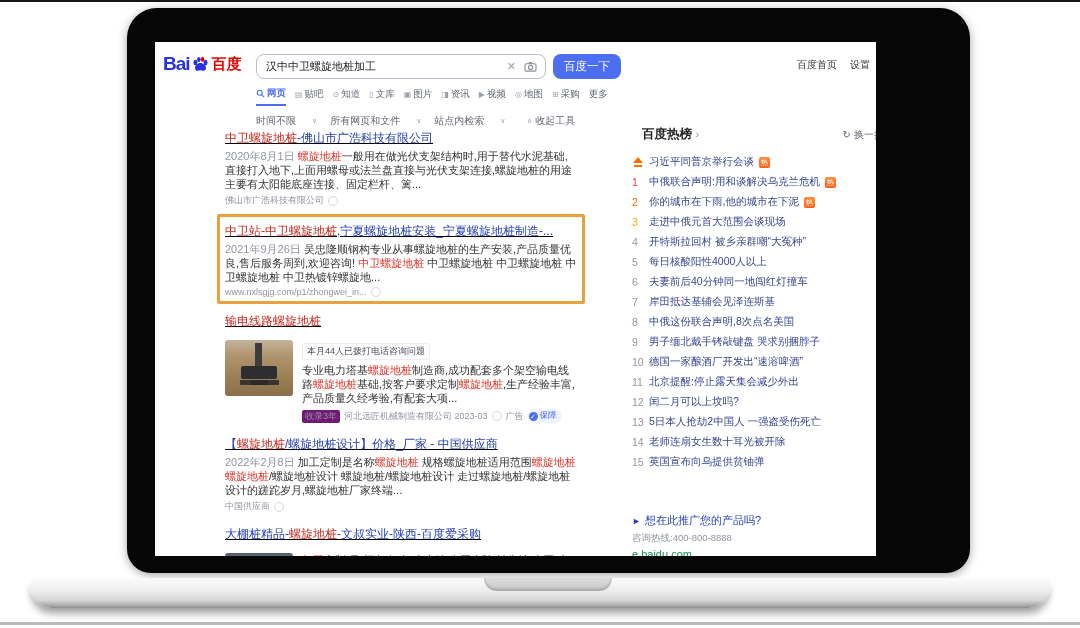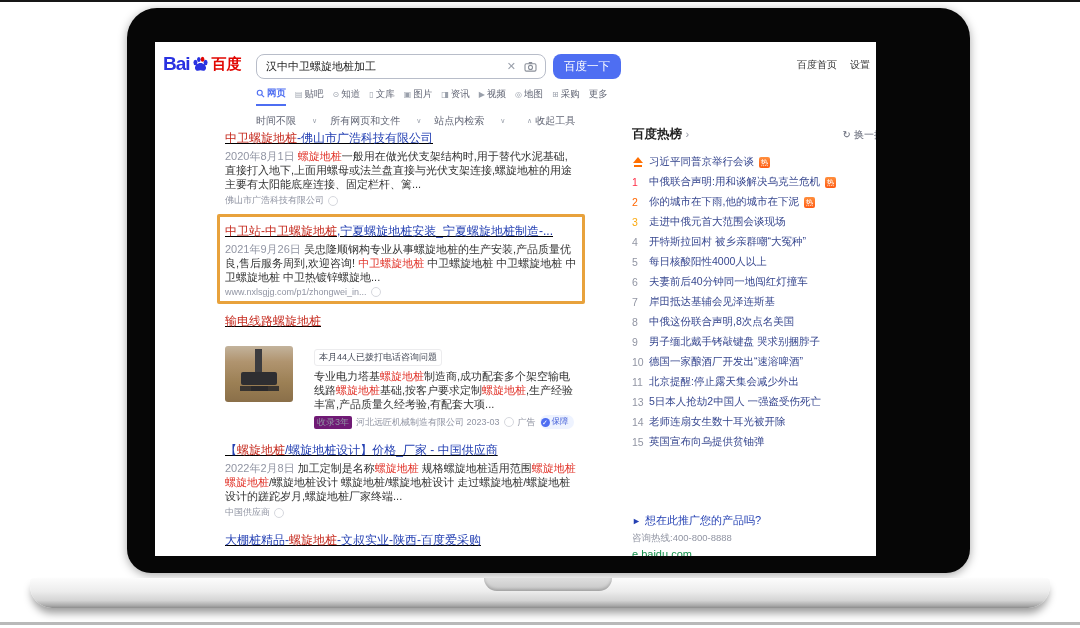--- a/index.html
+++ b/index.html
@@ -48,21 +48,21 @@
   
   .results{position:absolute;left:70px;top:86px;width:352px;}
   .result{margin-bottom:11px;}
   .result.hl{border:3px solid #e8a23c;border-radius:2px;margin:-4px -8px 7px -8px;padding:4px 5px 4px 5px;}
   .r-title{display:inline-block;font-size:12px;line-height:15px;margin-bottom:3px;text-decoration:underline;cursor:pointer;}
   .sg-blue{color:#2440b3;} .sg-red{color:#c5281c;}
   .sg-em{color:#e13228;} .sg-gray{color:#9195a3;} .sg-dark{color:#333;}
   .r-snippet{font-size:11px;line-height:14px;color:#333;}
   .r-source{display:flex;align-items:center;gap:4px;font-size:9px;color:#9195a3;margin-top:3px;}
   .dot-ico{width:8px;height:8px;border:1px solid #d6d8de;border-radius:50%;display:inline-block;}
-  .media-row{display:flex;gap:21px;margin-top:14px;}
+  .media-row{display:flex;gap:9px;margin-top:8px;}
   .media-body{flex:1;min-width:0;}
   .thumb{flex:none;width:68px;height:56px;border-radius:3px;position:relative;overflow:hidden;cursor:pointer;}
   .thumb-field{background:linear-gradient(180deg,#c3b39c 0%,#b0946f 28%,#9c8055 65%,#8a6f49 100%);}
   .thumb-field::before{content:"";position:absolute;left:30px;top:3px;width:7px;height:28px;background:#3c3c3f;}
   .thumb-field::after{content:"";position:absolute;left:16px;top:26px;width:36px;height:13px;background:#2e2e31;
         border-radius:2px;box-shadow:6px 10px 0 -4px rgba(40,40,42,.85),-5px 10px 0 -4px rgba(40,40,42,.85);}
   .thumb-sacks{background:linear-gradient(180deg,#4e5a66 0%,#75818d 16%,#cfd6dc 38%,#e8ebee 62%,#c9ced4 100%);}
   .thumb-sacks::before{content:"";position:absolute;left:4px;top:26px;width:24px;height:16px;background:#f4f6f8;
         border-radius:8px;box-shadow:26px 2px 0 #eef1f3,13px 9px 0 #fafbfc,39px 10px 0 #e7eaee;}
   .callout{display:inline-block;font-size:9px;color:#474c59;border:1px solid #ececee;border-radius:3px;
@@ -70,21 +70,21 @@
   .meta-row{display:flex;align-items:center;gap:4px;font-size:9px;color:#9195a3;margin-top:4px;white-space:nowrap;}
   .meta-tag{background:#701a75;border-radius:2px;padding:0 3px;}
   .badge{display:inline-flex;align-items:center;gap:2px;background:#eef3ff;color:#4662d9;
         border-radius:7px;padding:1px 5px 1px 1px;font-size:8.5px;}
   .bcheck{width:9px;height:9px;border-radius:50%;background:#4e6ef2;color:#fff;font-size:7px;
         line-height:9px;text-align:center;display:inline-block;}
 
   
   .hot{position:absolute;left:477px;top:84px;width:252px;}
   .hot-head{display:flex;align-items:center;justify-content:space-between;}
-  .hot-title{font-size:12.5px;font-weight:bold;color:#1f1f1f;cursor:pointer;}
+  .hot-title{font-size:12.5px;font-weight:bold;color:#1f1f1f;cursor:pointer;margin-left:10px;}
   .chev{color:#9195a3;font-size:11px;font-weight:normal;}
   .refresh{display:inline-flex;align-items:center;gap:3px;font-size:10px;color:#626675;cursor:pointer;}
   .hot-tabs{display:flex;gap:8px;margin-top:8px;}
   .pill{font-size:10px;padding:2px 9px;border-radius:4px;background:#f5f5f6;color:#333;cursor:pointer;}
   .pill.active{background:#edf3ff;color:#4e6ef2;}
   .hot-list{margin-top:9px;}
   .hot-item{display:flex;align-items:center;gap:5px;height:20px;cursor:pointer;}
   .rank{flex:none;width:12px;font-size:10.5px;color:#9195a3;}
   .rank.r1{color:#fe2d46;} .rank.r2{color:#ff6600;} .rank.r3{color:#faa90e;}
   .topico{flex:none;position:relative;width:12px;height:12px;}
@@ -299,20 +299,24 @@
             </div>
             <div class="hot-item">
               <span class="rank">10</span>
               <span class="hot-text">德国一家酿酒厂开发出“速溶啤酒”</span>
             </div>
             <div class="hot-item">
               <span class="rank">11</span>
               <span class="hot-text">北京提醒:停止露天集会减少外出</span>
             </div>
             <div class="hot-item">
+              <span class="rank">12</span>
+              <span class="hot-text">闰二月可以上坟吗?</span>
+            </div>
+            <div class="hot-item">
               <span class="rank">13</span>
               <span class="hot-text">5日本人抢劫2中国人 一强盗受伤死亡</span>
             </div>
             <div class="hot-item">
               <span class="rank">14</span>
               <span class="hot-text">老师连扇女生数十耳光被开除</span>
             </div>
             <div class="hot-item">
               <span class="rank">15</span>
               <span class="hot-text">英国宣布向乌提供贫铀弹</span>

